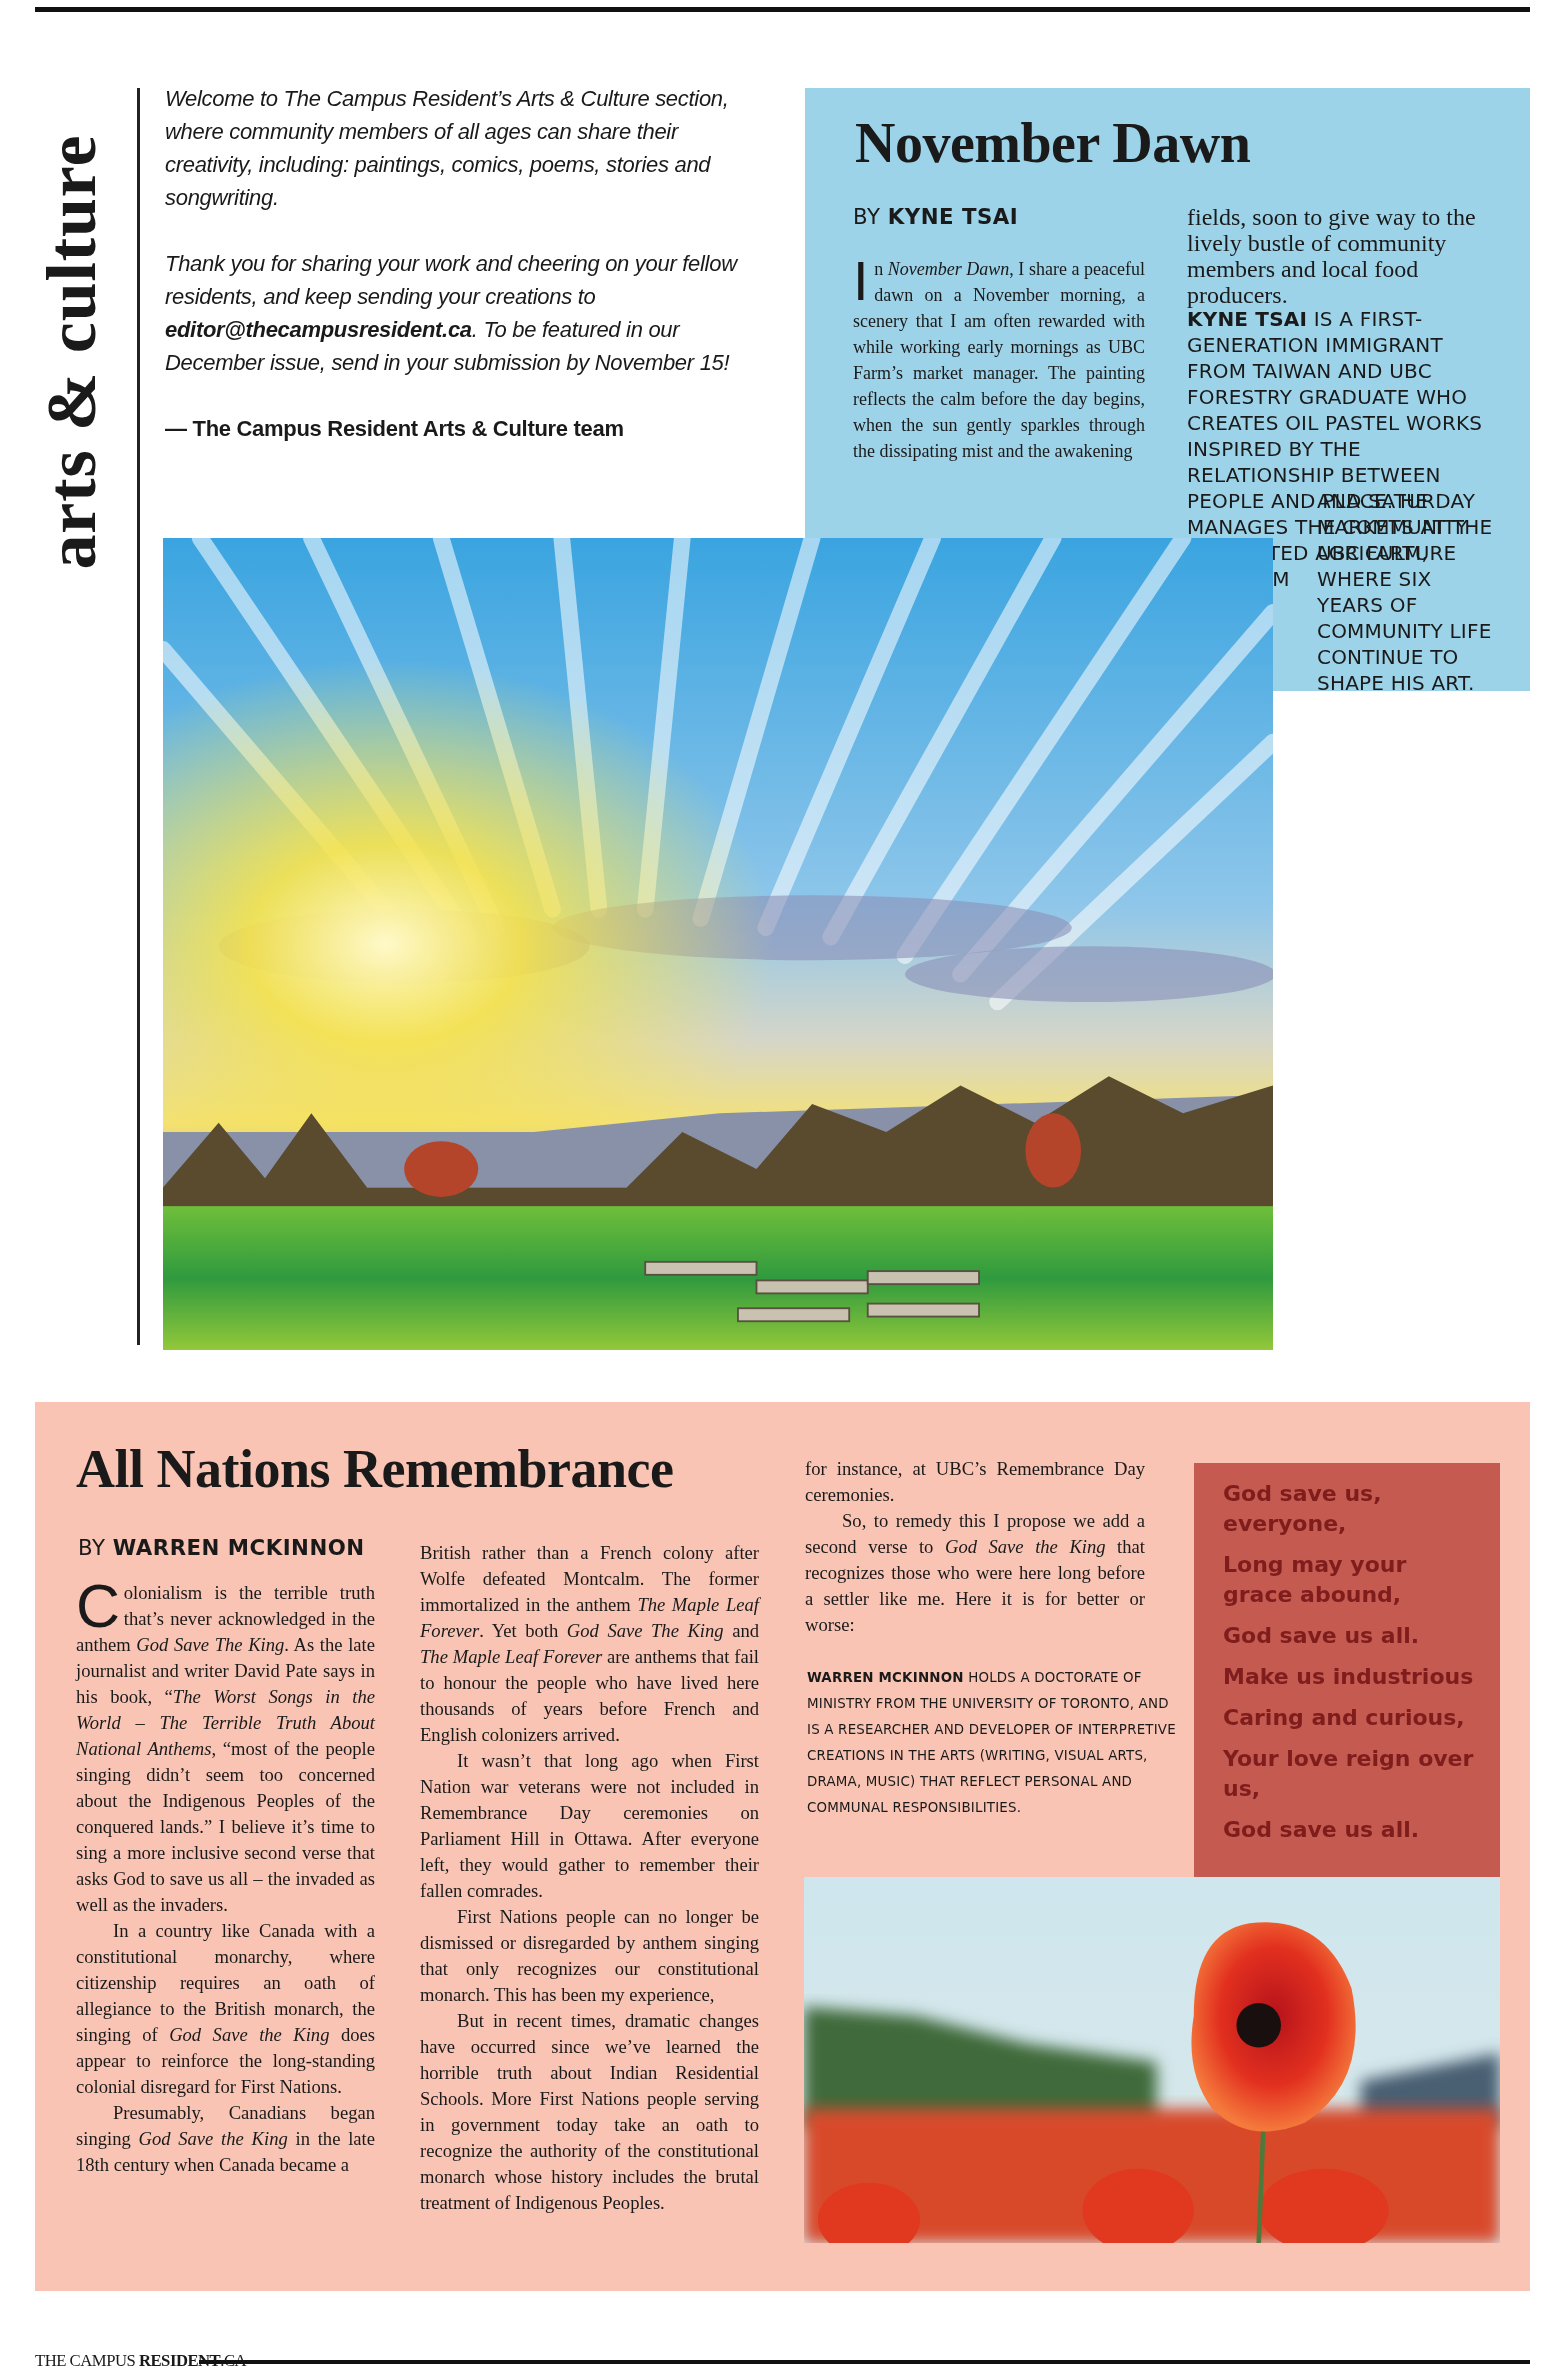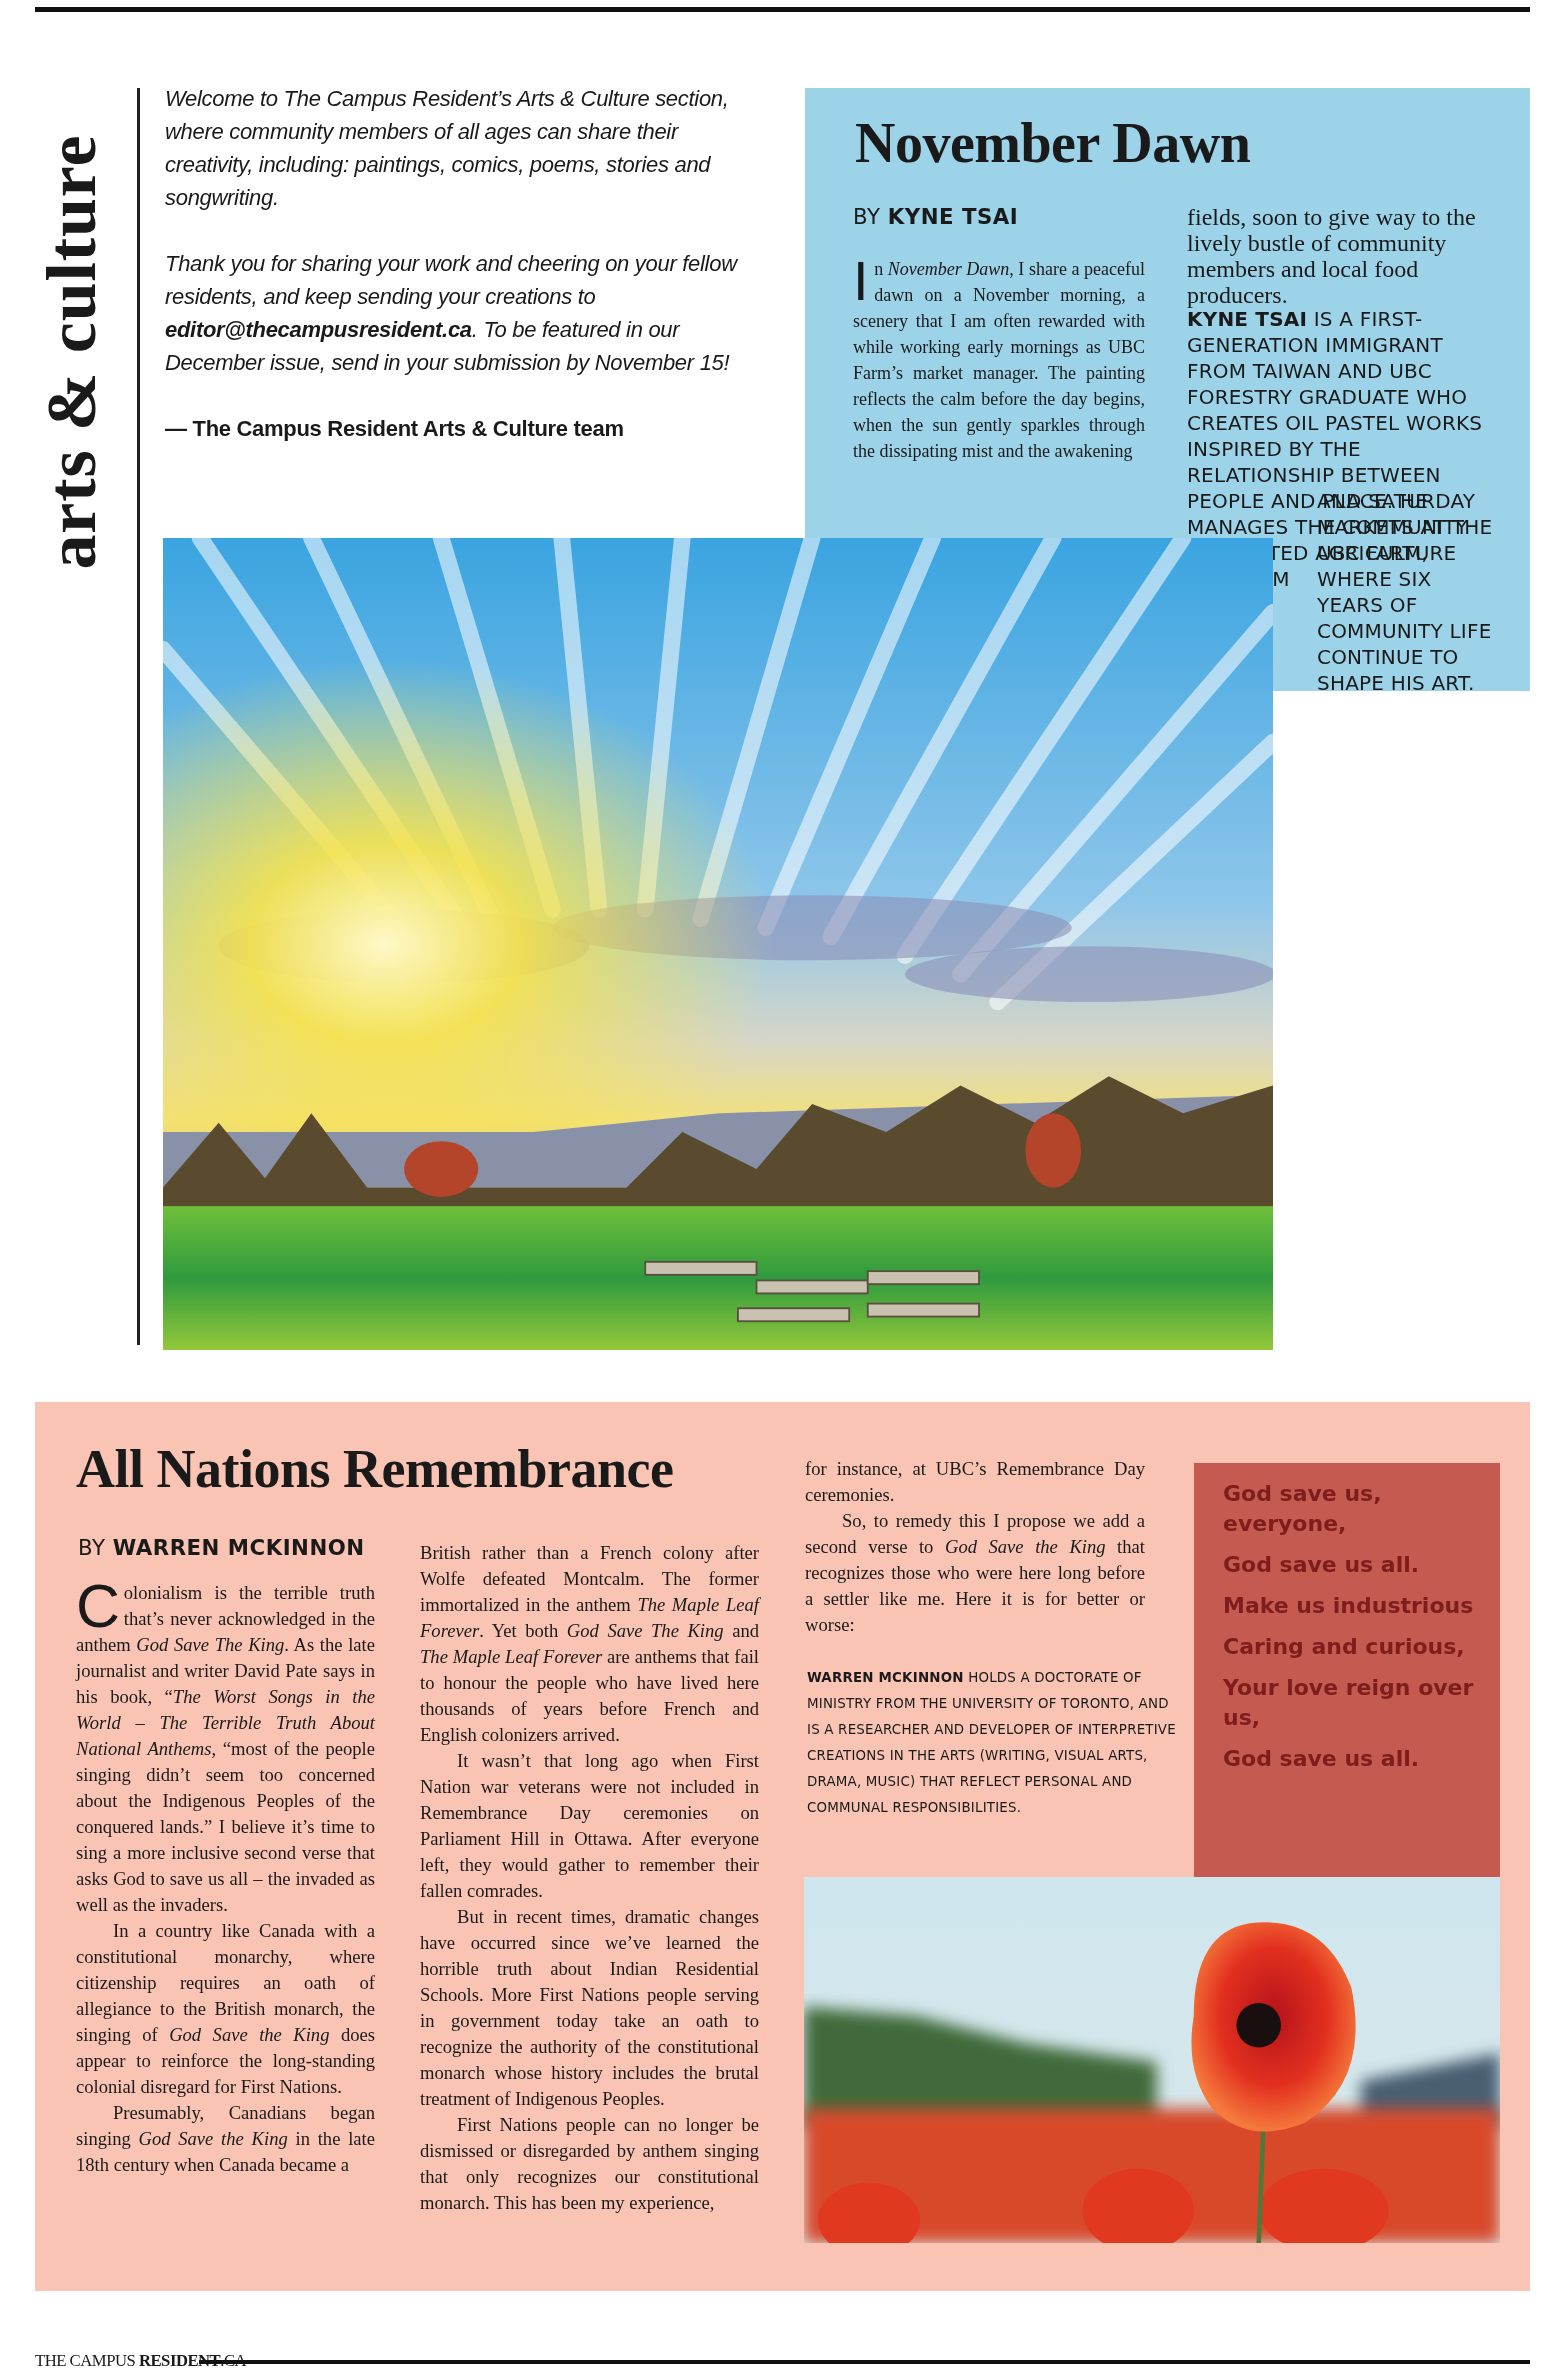--- a/index.html
+++ b/index.html
@@ -139,34 +139,35 @@
 
 <div class="abs an-col1 col serif">
   <p class="noindent"><span class="dropcap-c">C</span><span>olonialism is the terrible truth that’s never acknowledged in the anthem </span><em>God Save The King</em><span>. As the late journalist and writer David Pate says in his book, “</span><em>The Worst Songs in the World – The Terrible Truth About National Anthems</em><span>, “most of the people singing didn’t seem too concerned about the Indigenous Peoples of the conquered lands.”  I believe it’s time to sing a more inclusive second verse that asks God to save us all – the invaded as well as the invaders.</span></p>
   <p><span>In a country like Canada with a constitutional monarchy, where citizenship requires an oath of allegiance to the British monarch, the singing of </span><em>God Save the King</em><span> does appear to reinforce the long-standing colonial disregard for First Nations.</span></p>
   <p><span>Presumably, Canadians began singing </span><em>God Save the King</em><span> in the late 18th century when Canada became a</span></p>
 </div>
 
 <div class="abs an-col2 col serif">
   <p class="noindent"><span>British rather than a French colony after Wolfe defeated Montcalm. The former immortalized in the anthem </span><em>The Maple Leaf Forever</em><span>. Yet both </span><em>God Save The King</em><span> and </span><em>The Maple Leaf Forever</em><span> are anthems that fail to honour the people who have lived here thousands of years before French and English colonizers arrived.</span></p>
   <p>It wasn’t that long ago when First Nation war veterans were not included in Remembrance Day ceremonies on Parliament Hill in Ottawa. After everyone left, they would gather to remember their fallen comrades.</p>
+  <p>First Nations people can no longer be dismissed or disregarded by anthem singing that only recognizes our constitutional monarch. This has been my experience,</p>
   <p>But in recent times, dramatic changes have occurred since we’ve learned the horrible truth about Indian Residential Schools. More First Nations people serving in government today take an oath to recognize the authority of the constitutional monarch whose history includes the brutal treatment of Indigenous Peoples.</p>
-  <p>First Nations people can no longer be dismissed or disregarded by anthem singing that only recognizes our constitutional monarch. This has been my experience,</p>
 </div>
 
 <div class="abs an-col3 col serif">
   <p class="noindent">for instance, at UBC’s Remembrance Day ceremonies.</p>
   <p><span>So, to remedy this I propose we add a second verse to </span><em>God Save the King</em><span> that recognizes those who were here long before a settler like me. Here it is for better or worse:</span></p>
 </div>
 
 <div class="abs an-bio bio sans"><b>WARREN MCKINNON</b><span> HOLDS A DOCTORATE OF MINISTRY FROM THE UNIVERSITY OF TORONTO, AND IS A RESEARCHER AND DEVELOPER OF INTERPRETIVE CREATIONS IN THE ARTS (WRITING, VISUAL ARTS, DRAMA, MUSIC) THAT REFLECT PERSONAL AND COMMUNAL RESPONSIBILITIES.</span></div>
 
 <div class="abs poem-box"></div>
 <div class="abs poem sans">
   <div>God save us, everyone,</div>
+  <div>Long may your grace abound,</div>
   <div>God save us all.</div>
   <div>Make us industrious</div>
   <div>Caring and curious,</div>
   <div>Your love reign over us,</div>
   <div>God save us all.</div>
 </div>
 
 <div class="abs poppy">
   <svg width="696" height="366" viewBox="0 0 750 395" preserveAspectRatio="none">
     <defs>

